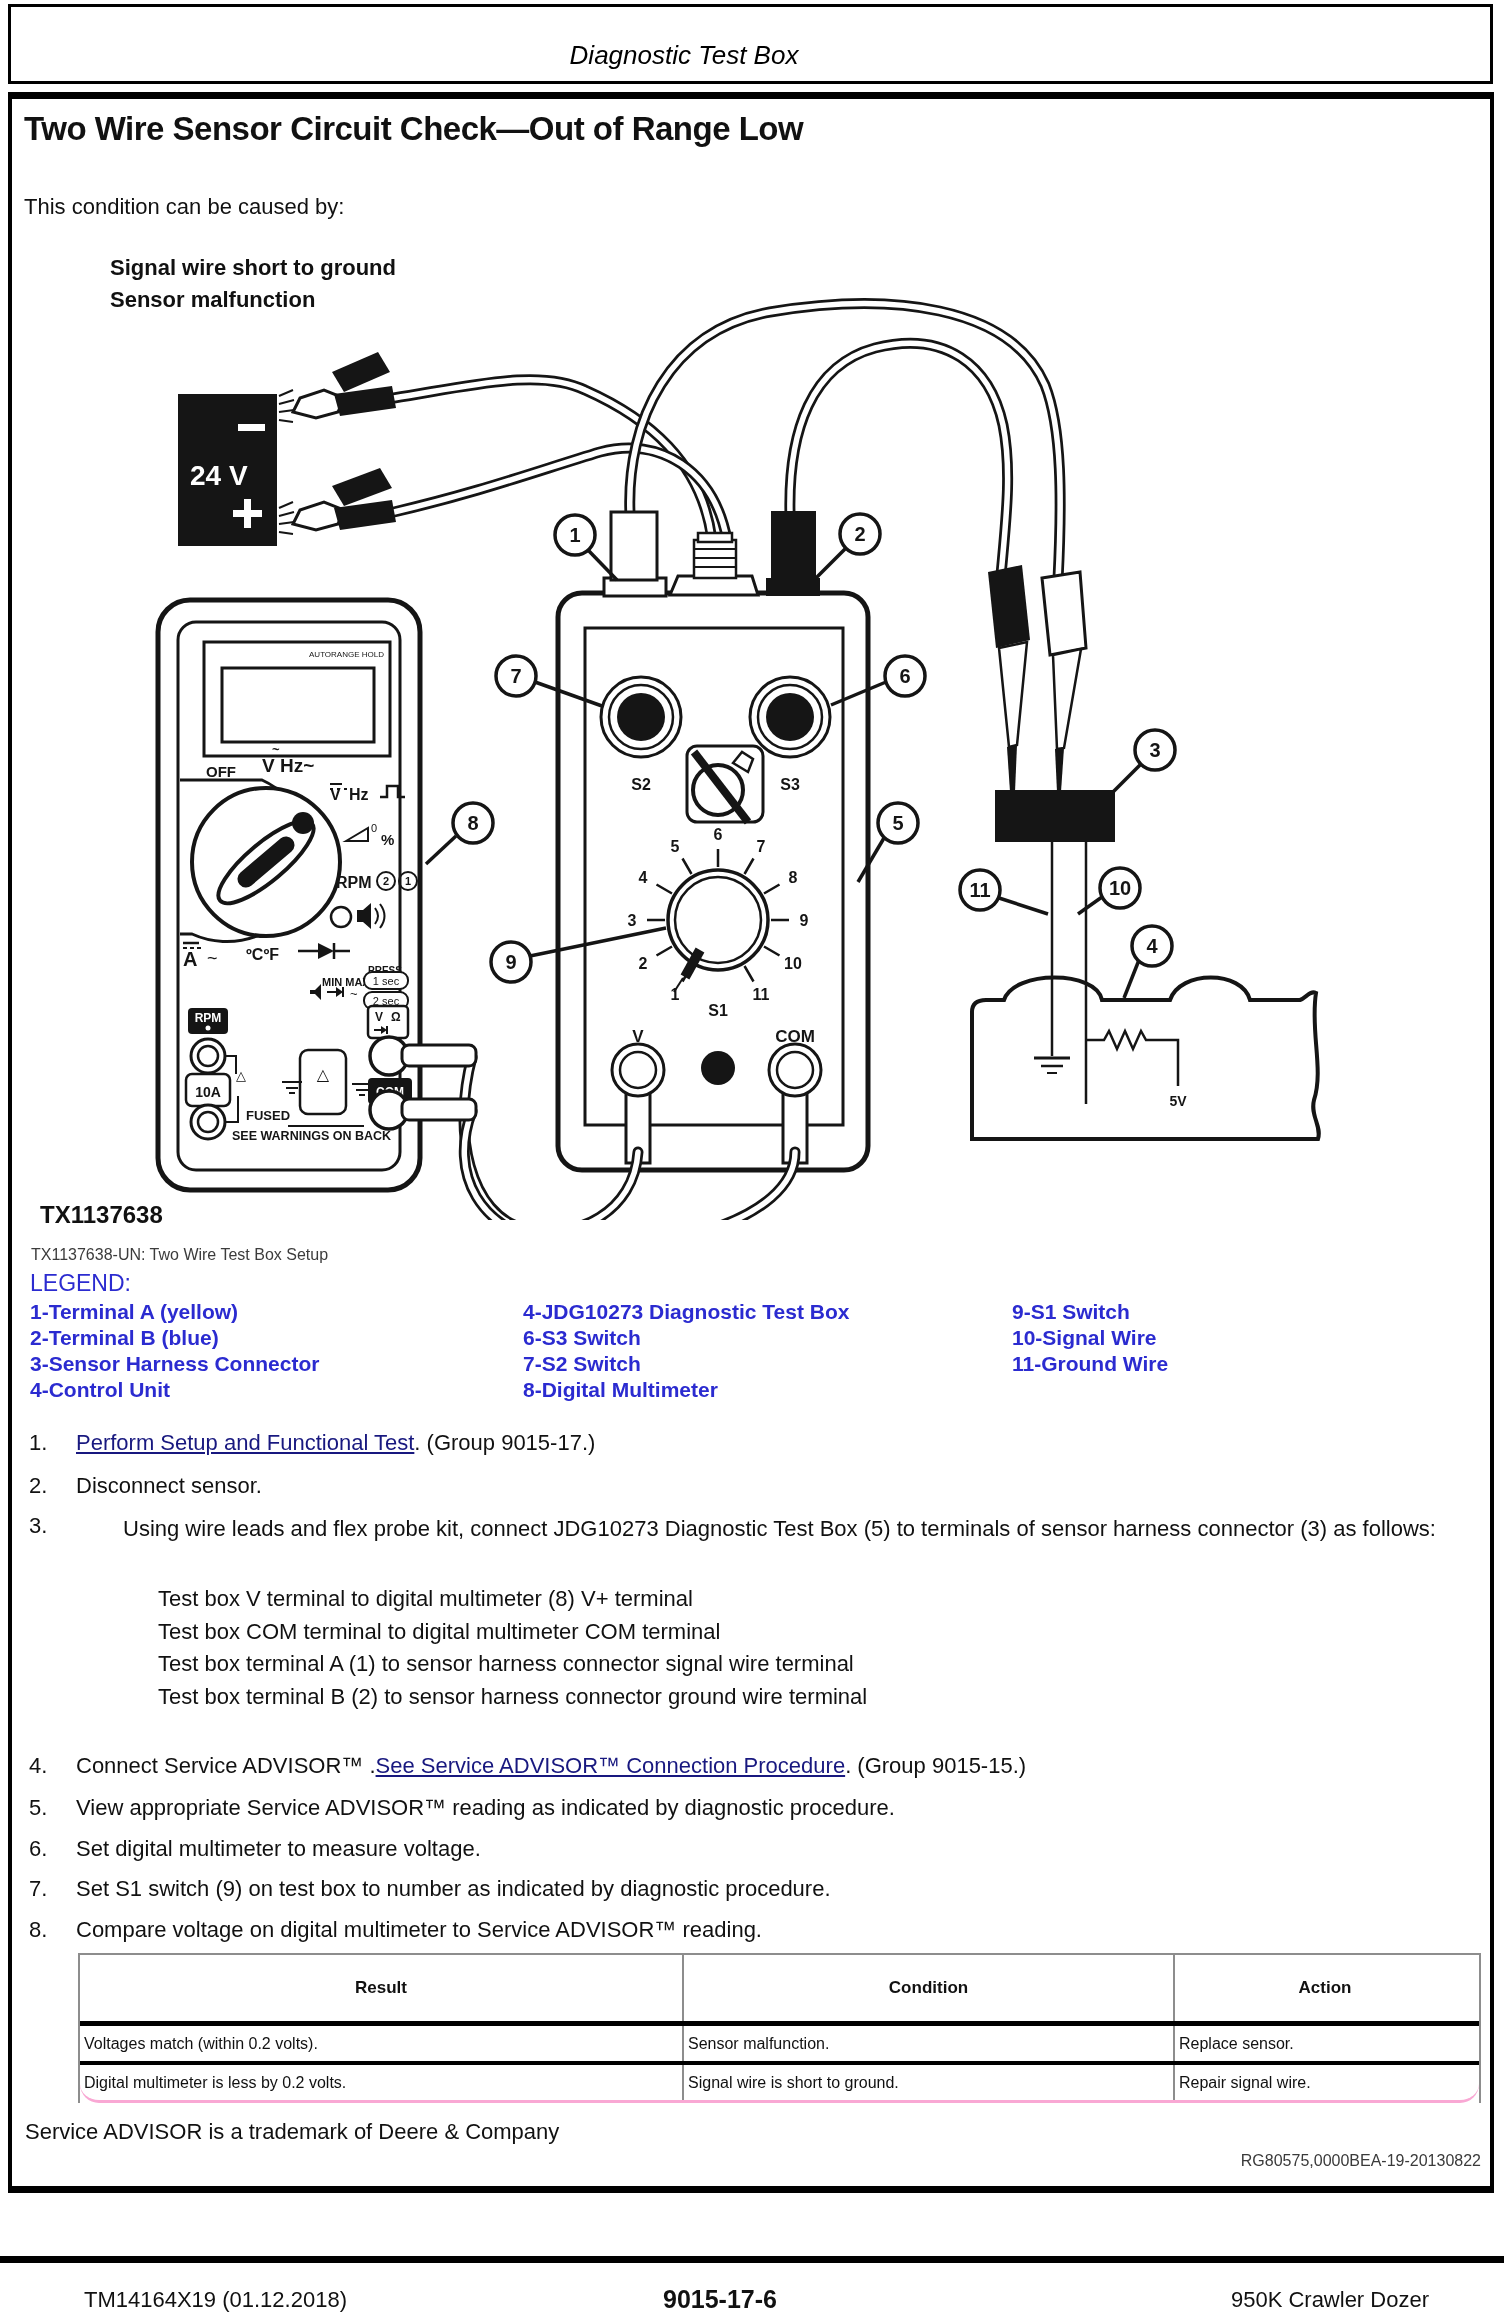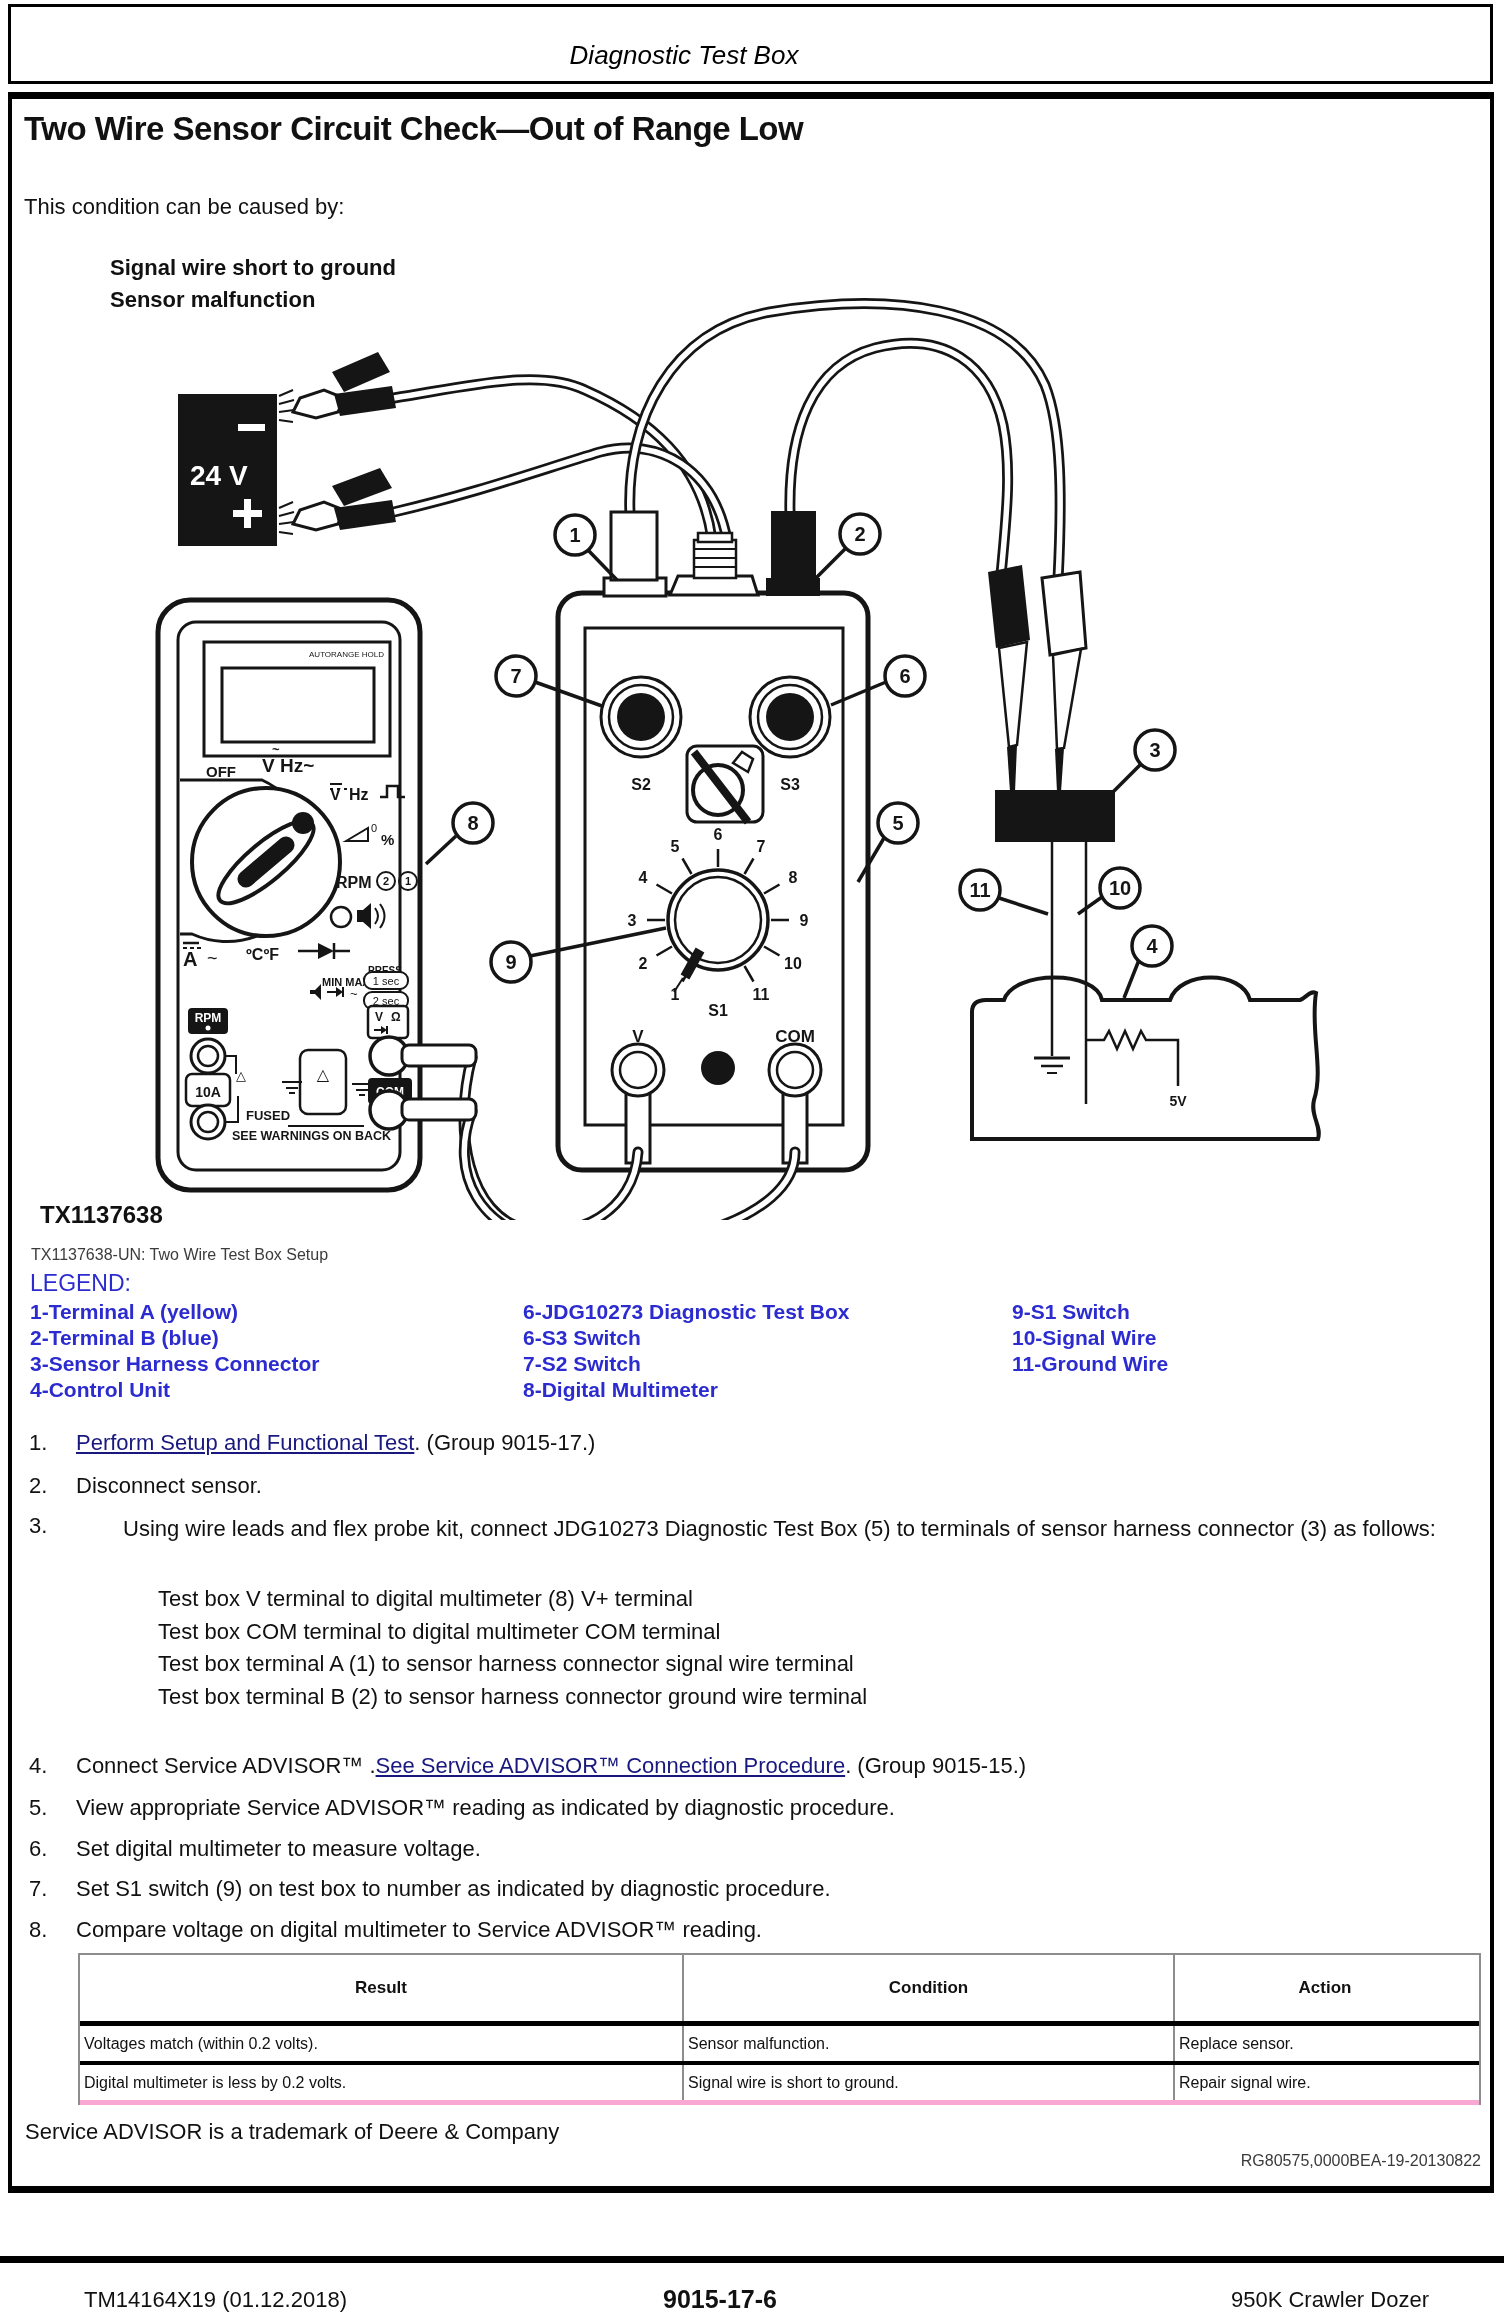--- a/index.html
+++ b/index.html
@@ -27,21 +27,21 @@
   .sublines{left:158px;font-size:22px;line-height:32.5px;}
   .link{text-decoration:underline;cursor:pointer;}
   
   #resultTable{left:78px;top:1953px;width:1399px;border:2px solid #8d8d8d;border-bottom:0;}
   .trow{display:grid;grid-template-columns:604px 491px 300px;}
   .tcell{border-right:2px solid #8d8d8d;padding:2px 4px;font-size:16px;overflow:hidden;white-space:nowrap;}
   .tcell:last-child{border-right:0;}
   .thead .tcell{height:62px;display:flex;align-items:center;justify-content:center;font-weight:bold;font-size:17px;}
   .thead{border-bottom:5px solid #000;}
   .tbodyrow1{border-bottom:4px solid #000;}
-  .tbodyrow2{border-bottom:5px solid #f9a8d4;}
+  .tbodyrow2{border-bottom:3px solid #f9a8d4;border-radius:19px;}
   .tbodyrow1 .tcell,.tbodyrow2 .tcell{height:31px;display:flex;align-items:center;}
   #trademark{left:25px;top:2119px;font-size:22px;text-align:center;}
   #docCode{right:23px;top:2152px;font-size:16px;color:#3a3a3a;}
   
   #footRule{left:0;top:2256px;width:1504px;height:7px;background:#000;}
   #footLeft{left:84px;top:2287px;font-size:22px;}
   #footCenter{left:420px;top:2285px;width:600px;text-align:center;font-size:25px;font-weight:bold;}
   #footRight{right:75px;top:2287px;font-size:22px;}
   
   #diagram{left:0;top:280px;}
@@ -390,21 +390,21 @@
   <div class="abs" id="figId">TX1137638</div>
   <div class="abs" id="figCaption">TX1137638-UN: Two Wire Test Box Setup</div>
   <div class="abs" id="legendTitle" style="color: rgb(43, 43, 208);">LEGEND:</div>
   <div class="abs legCol" id="legCol1" style="color: rgb(43, 43, 208);">
     <div>1-Terminal A (yellow)</div>
     <div>2-Terminal B (blue)</div>
     <div>3-Sensor Harness Connector</div>
     <div>4-Control Unit</div>
   </div>
   <div class="abs legCol" id="legCol2" style="color: rgb(43, 43, 208);">
-    <div>6-JDG10273 Diagnostic Test Box</div>
+    <div>4-JDG10273 Diagnostic Test Box</div>
     <div>6-S3 Switch</div>
     <div>7-S2 Switch</div>
     <div>8-Digital Multimeter</div>
   </div>
   <div class="abs legCol" id="legCol3" style="color: rgb(43, 43, 208);">
     <div>9-S1 Switch</div>
     <div>10-Signal Wire</div>
     <div>11-Ground Wire</div>
   </div>
 

